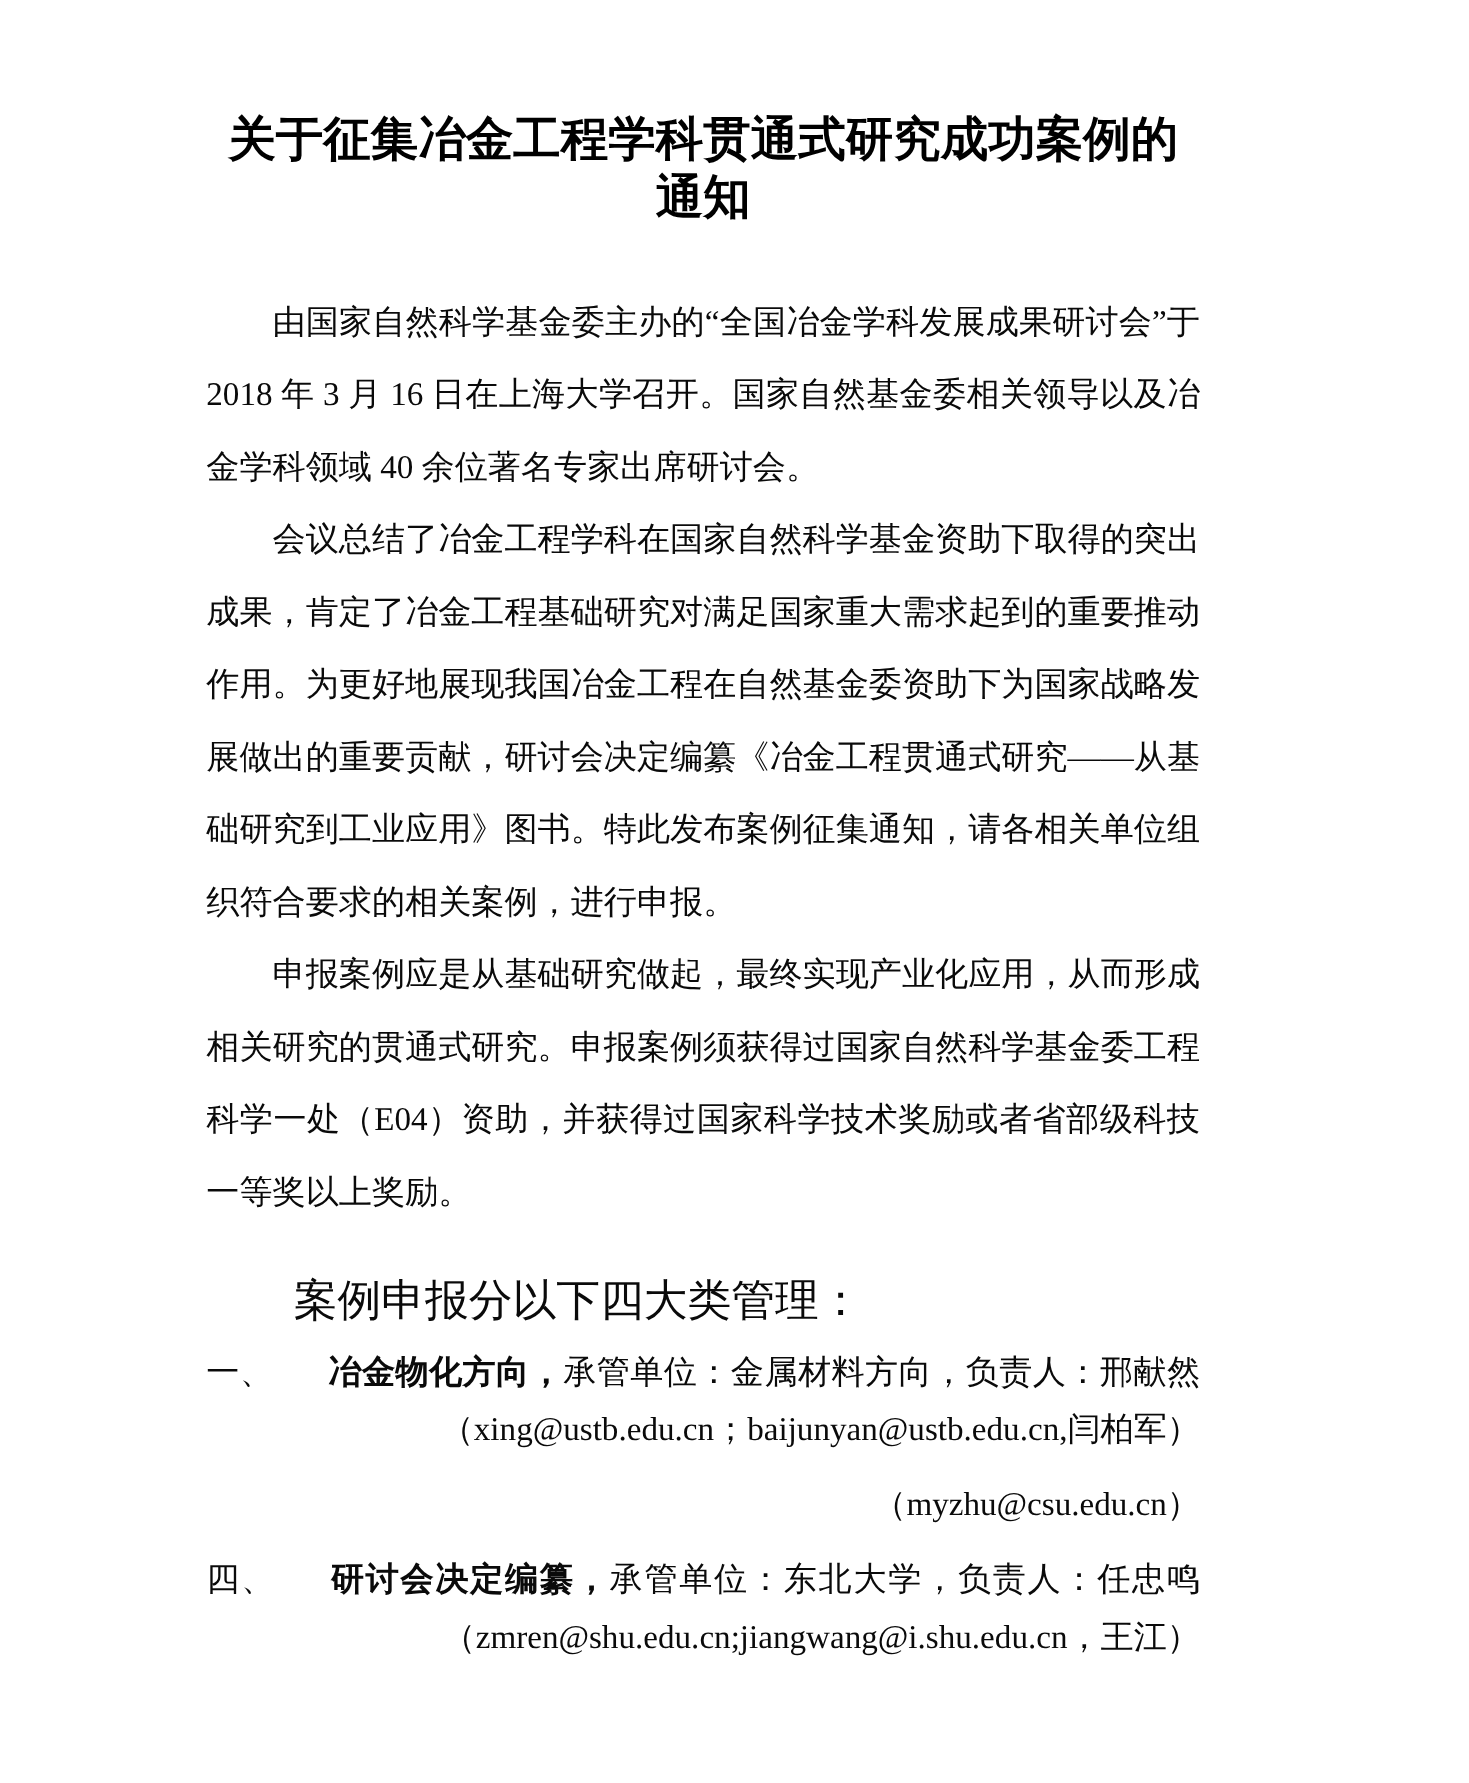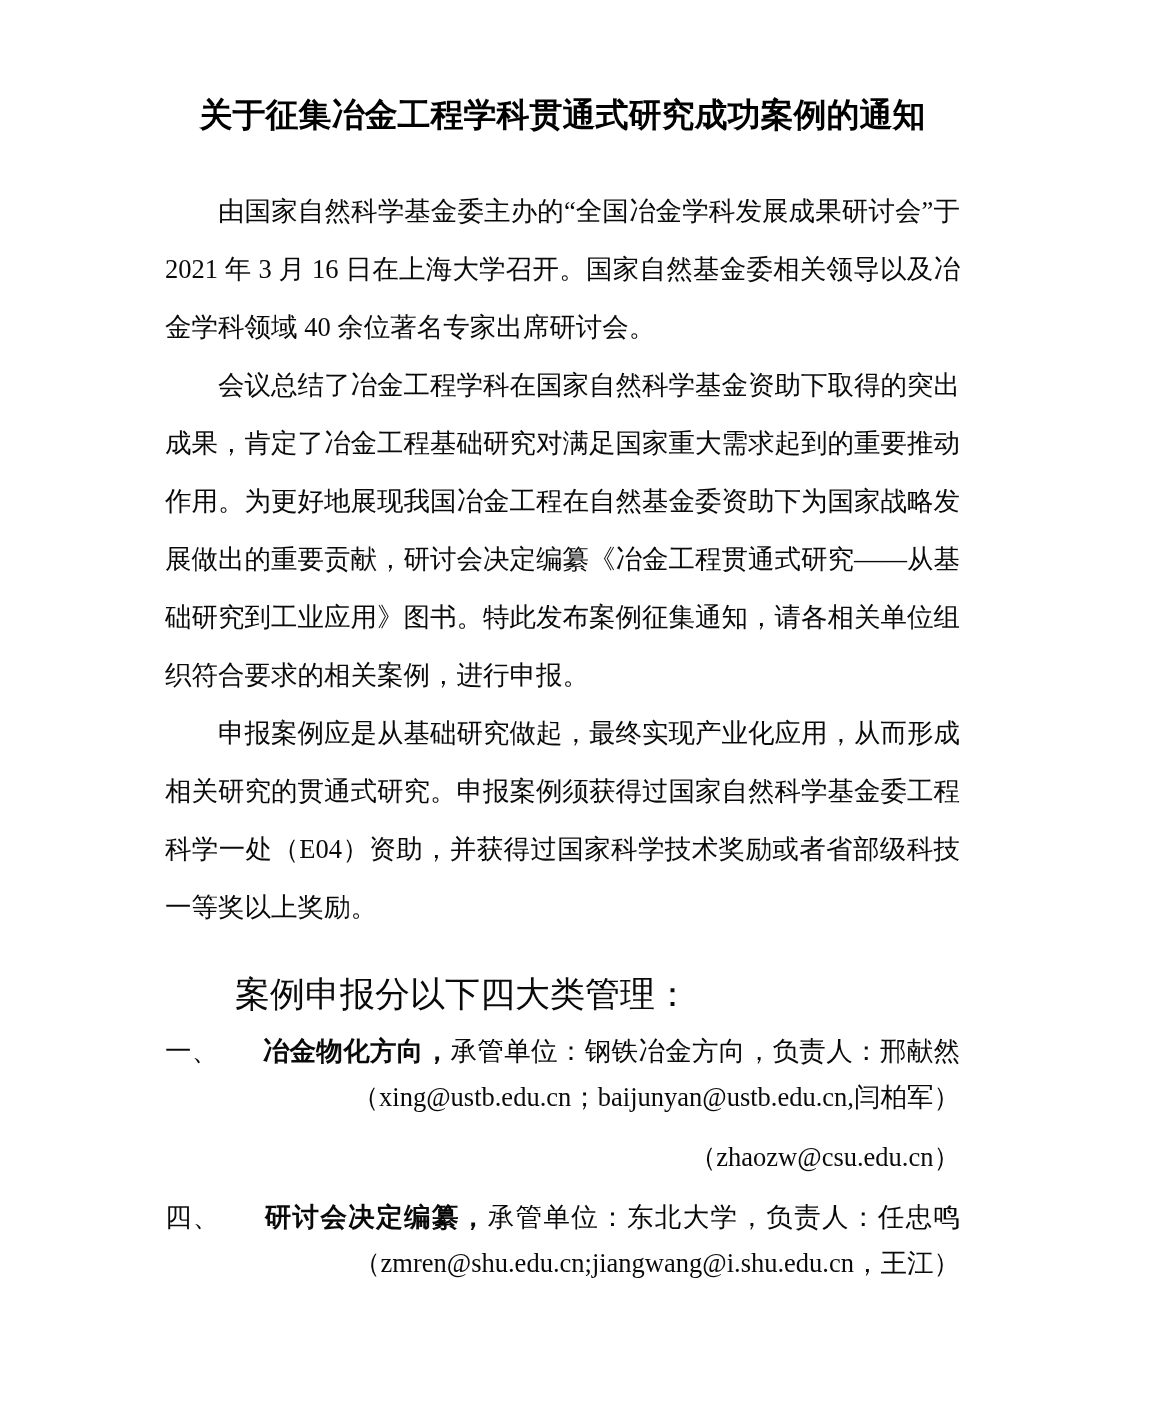--- a/index.html
+++ b/index.html
@@ -15,23 +15,23 @@
     overflow: hidden;
     font-family: "Liberation Serif", "DejaVu Serif", serif;
     color: #0a0a0a;
   }
   .content {
     margin-left: 165px;
     width: 795px;
     padding-top: 92px;
   }
   .doc-title {
-    font-family: Liberation Sans, sans-serif;
+    font-family: Liberation Mono, monospace;
     font-weight: bold;
-    font-size: 33px;
+    font-size: 38px;
     line-height: 46px;
     text-align: center;
     color: #000000;
     margin: 0 0 44px 0;
     letter-spacing: 0px;
   }
   .para {
     font-size: 26.5px;
     line-height: 58px;
     text-align: justify;
@@ -67,38 +67,38 @@
   }
 </style>
 </head>
 <body>
 
 <div class="page">
   <div class="content">
 
     <h1 class="doc-title">关于征集冶金工程学科贯通式研究成功案例的通知</h1>
 
-    <p class="para">由国家自然科学基金委主办的“全国冶金学科发展成果研讨会”于 2021 年 3 月 16 日在上海大学召开。国家自然基金委相关领导以及冶金学科领域 40 余位著名专家出席研讨会。</p>
+    <p class="para">由国家自然科学基金委主办的“全国冶金学科发展成果研讨会”于 2018 年 3 月 16 日在上海大学召开。国家自然基金委相关领导以及冶金学科领域 40 余位著名专家出席研讨会。</p>
 
     <p class="para">会议总结了冶金工程学科在国家自然科学基金资助下取得的突出成果，肯定了冶金工程基础研究对满足国家重大需求起到的重要推动作用。为更好地展现我国冶金工程在自然基金委资助下为国家战略发展做出的重要贡献，研讨会决定编纂《冶金工程贯通式研究——从基础研究到工业应用》图书。特此发布案例征集通知，请各相关单位组织符合要求的相关案例，进行申报。</p>
 
     <p class="para">申报案例应是从基础研究做起，最终实现产业化应用，从而形成相关研究的贯通式研究。申报案例须获得过国家自然科学基金委工程科学一处（E04）资助，并获得过国家科学技术奖励或者省部级科技一等奖以上奖励。</p>
 
     <p class="list-intro">案例申报分以下四大类管理：</p>
 
     <div class="category">
       <div class="cat-line">
-        <span>一、</span><span class="cat-name">冶金物化方向，</span><span>承管单位：钢铁冶金方向，负责人：邢献然</span>
+        <span>一、</span><span class="cat-name">冶金物化方向，</span><span>承管单位：金属材料方向，负责人：邢献然</span>
       </div>
       <div class="cat-contact">（xing@ustb.edu.cn；baijunyan@ustb.edu.cn,闫柏军）</div>
     </div>
 
 
     <div class="category">
-      <div class="cat-contact">（zhaozw@csu.edu.cn）</div>
+      <div class="cat-contact">（myzhu@csu.edu.cn）</div>
     </div>
 
     <div class="category">
       <div class="cat-line">
         <span>四、</span><span class="cat-name">研讨会决定编纂，</span><span>承管单位：东北大学，负责人：任忠鸣</span>
       </div>
       <div class="cat-contact">（zmren@shu.edu.cn;jiangwang@i.shu.edu.cn，王江）</div>
     </div>
 
   </div>

